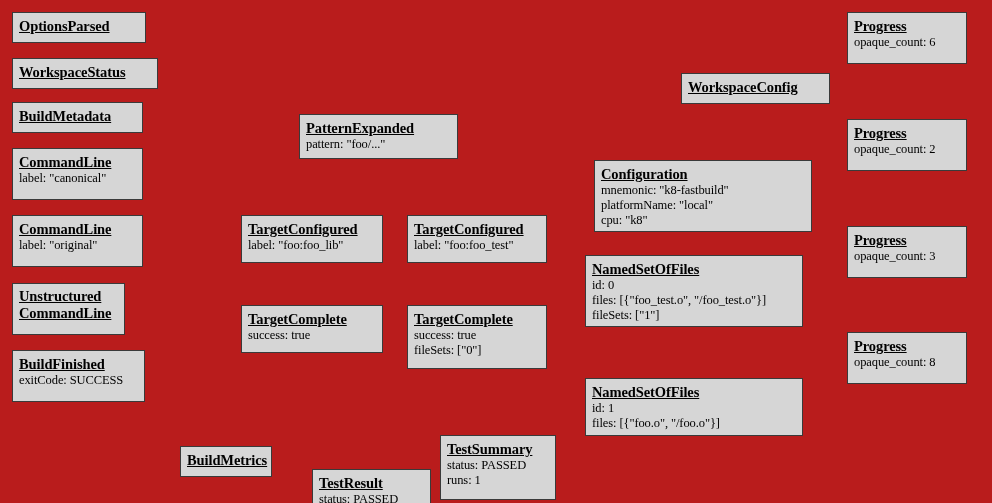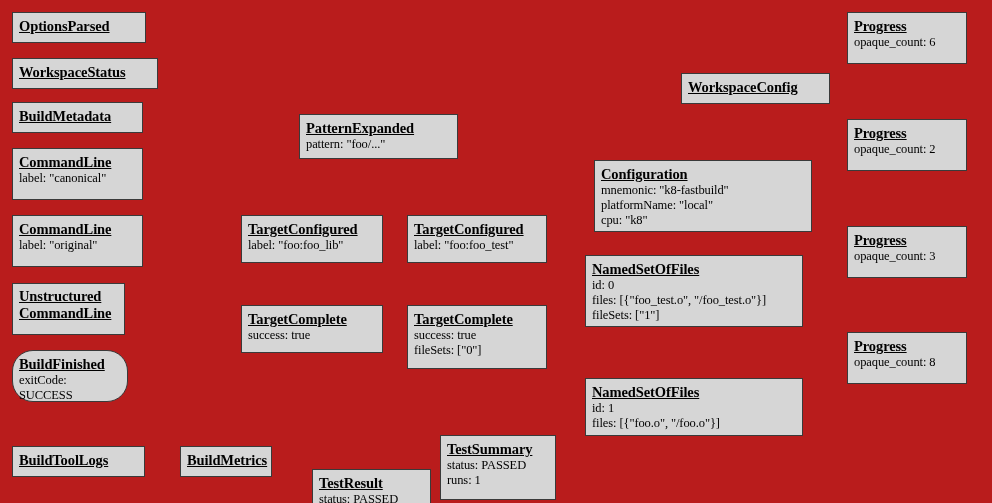--- a/index.html
+++ b/index.html
@@ -49,22 +49,21 @@
 <body>
 
 <div id="canvas">
     <div class="node" style="left: 12px; top: 12px; width: 134px; height: 31px; background: rgb(214, 214, 214); border-color: rgb(58, 58, 58); color: rgb(0, 0, 0);"><div class="node-title">OptionsParsed</div></div>
     <div class="node" style="left: 12px; top: 58px; width: 146px; height: 31px; background: rgb(214, 214, 214); border-color: rgb(58, 58, 58); color: rgb(0, 0, 0);"><div class="node-title">WorkspaceStatus</div></div>
     <div class="node" style="left: 12px; top: 102px; width: 131px; height: 31px; background: rgb(214, 214, 214); border-color: rgb(58, 58, 58); color: rgb(0, 0, 0);"><div class="node-title">BuildMetadata</div></div>
     <div class="node" style="left: 12px; top: 148px; width: 131px; height: 52px; background: rgb(214, 214, 214); border-color: rgb(58, 58, 58); color: rgb(0, 0, 0);"><div class="node-title">CommandLine</div><div class="node-fields">label: "canonical"</div></div>
     <div class="node" style="left: 12px; top: 215px; width: 131px; height: 52px; background: rgb(214, 214, 214); border-color: rgb(58, 58, 58); color: rgb(0, 0, 0);"><div class="node-title">CommandLine</div><div class="node-fields">label: "original"</div></div>
     <div class="node" style="left: 12px; top: 283px; width: 113px; height: 52px; background: rgb(214, 214, 214); border-color: rgb(58, 58, 58); color: rgb(0, 0, 0);"><div class="node-title two-line">Unstructured
 CommandLine</div></div>
-    <div class="node" style="left: 12px; top: 350px; width: 116px; height: 52px; background: rgb(214, 214, 214); border-color: rgb(58, 58, 58); color: rgb(0, 0, 0); border-radius: 21px;"><div class="node-title">BuildFinished</div><div class="node-fields">exitCode: SUCCESS</div></div>
-    <div class="node" style="left: 12px; top: 446px; width: 133px; height: 31px; background: rgb(214, 214, 214); border-color: rgb(58, 58, 58); color: rgb(0, 0, 0);"><div class="node-title">BuildToolLogs</div></div>
+    <div class="node" style="left: 12px; top: 350px; width: 133px; height: 52px; background: rgb(214, 214, 214); border-color: rgb(58, 58, 58); color: rgb(0, 0, 0);"><div class="node-title">BuildFinished</div><div class="node-fields">exitCode: SUCCESS</div></div>
     <div class="node" style="left: 180px; top: 446px; width: 92px; height: 31px; background: rgb(214, 214, 214); border-color: rgb(58, 58, 58); color: rgb(0, 0, 0);"><div class="node-title">BuildMetrics</div></div>
     <div class="node" style="left: 299px; top: 114px; width: 159px; height: 45px; background: rgb(214, 214, 214); border-color: rgb(58, 58, 58); color: rgb(0, 0, 0);"><div class="node-title">PatternExpanded</div><div class="node-fields">pattern: "foo/..."</div></div>
     <div class="node" style="left: 241px; top: 215px; width: 142px; height: 48px; background: rgb(214, 214, 214); border-color: rgb(58, 58, 58); color: rgb(0, 0, 0);"><div class="node-title">TargetConfigured</div><div class="node-fields">label: "foo:foo_lib"</div></div>
     <div class="node" style="left: 407px; top: 215px; width: 140px; height: 48px; background: rgb(214, 214, 214); border-color: rgb(58, 58, 58); color: rgb(0, 0, 0);"><div class="node-title">TargetConfigured</div><div class="node-fields">label: "foo:foo_test"</div></div>
     <div class="node" style="left: 241px; top: 305px; width: 142px; height: 48px; background: rgb(214, 214, 214); border-color: rgb(58, 58, 58); color: rgb(0, 0, 0);"><div class="node-title">TargetComplete</div><div class="node-fields">success: true</div></div>
     <div class="node" style="left: 407px; top: 305px; width: 140px; height: 64px; background: rgb(214, 214, 214); border-color: rgb(58, 58, 58); color: rgb(0, 0, 0);"><div class="node-title">TargetComplete</div><div class="node-fields">success: true
 fileSets: ["0"]</div></div>
     <div class="node" style="left: 312px; top: 424px; width: 119px; height: 46px; background: rgb(214, 214, 214); border-color: rgb(58, 58, 58); color: rgb(0, 0, 0); margin-top: 45px;"><div class="node-title">TestResult</div><div class="node-fields">status: PASSED</div></div>
     <div class="node" style="left: 440px; top: 405px; width: 116px; height: 65px; background: rgb(214, 214, 214); border-color: rgb(58, 58, 58); color: rgb(0, 0, 0); margin-top: 30px;"><div class="node-title">TestSummary</div><div class="node-fields">status: PASSED
 runs: 1</div></div>

